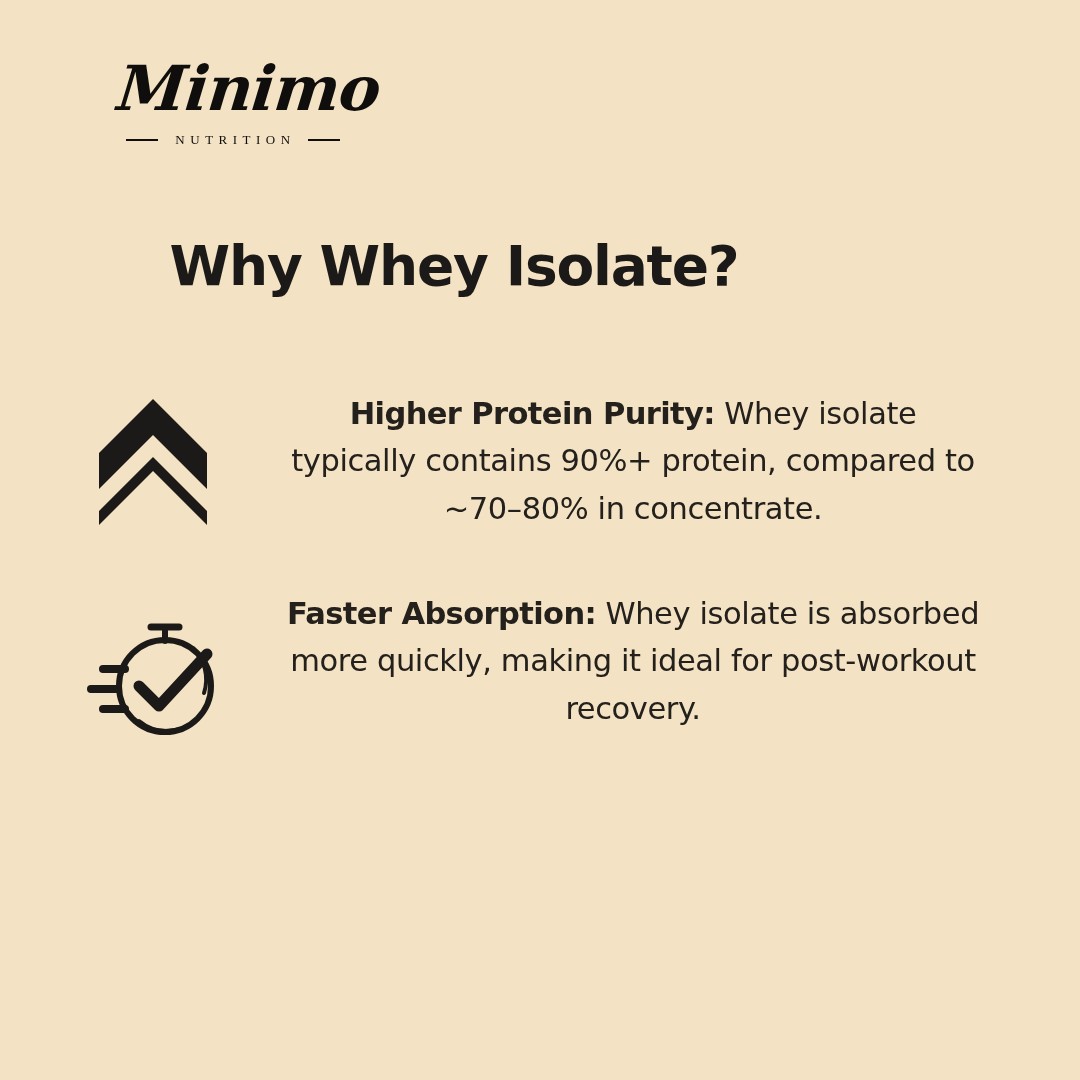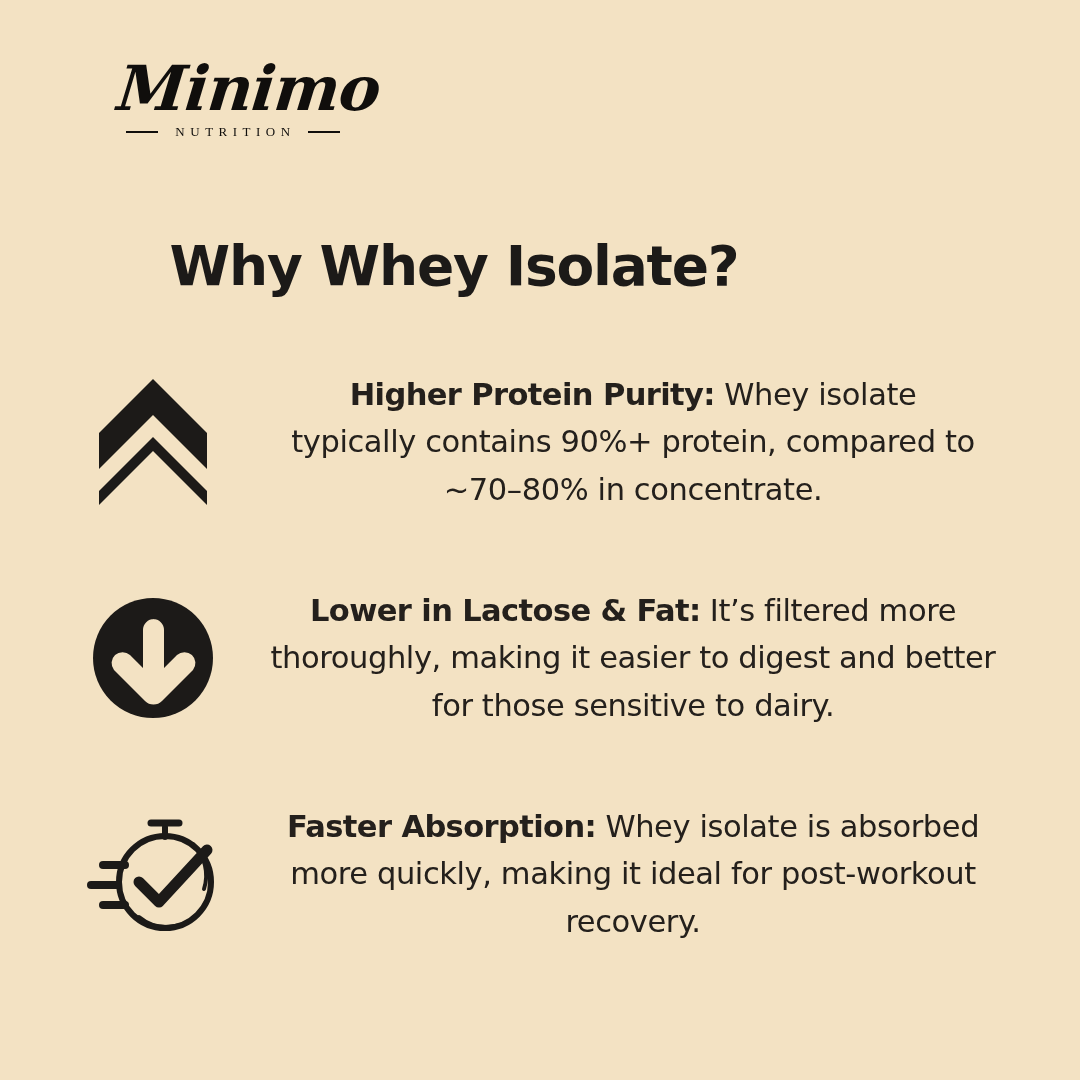--- a/index.html
+++ b/index.html
@@ -40,21 +40,21 @@
     letter-spacing: -1px;
     transform: skewX(-6deg);
     display: block;
     white-space: nowrap;
   }
   .logo-sub-row {
     display: flex;
     align-items: center;
     justify-content: center;
     gap: 12px;
-    margin-top: 4px;
+    margin-top: 12px;
   }
   .logo-rule {
     width: 32px;
     height: 2px;
     background: #100E0C;
     flex: 0 0 auto;
   }
   .logo-sub {
     font-family: "Liberation Serif", serif;
     font-size: 13px;
@@ -81,21 +81,21 @@
 
   
   .benefits {
     position: absolute;
     left: 0;
     top: 352px;
     width: 1080px;
   }
   .benefit-row {
     display: flex;
-    align-items: center;
+    align-items: flex-end;
     width: 1074px;
     box-sizing: border-box;
     padding-left: 78px;
     padding-right: 36px;
     height: 180px;
   }
   .benefit-row + .benefit-row {
     margin-top: 36px;
   }
   .benefit-icon {
@@ -151,42 +151,20 @@
         <svg width="112" height="130" viewBox="0 0 112 130" aria-hidden="true">
           <path d="M56 2 L110 56 L110 92 L56 38 L2 92 L2 56 Z" fill="#1C1A18"></path>
           <path d="M56 60 L110 114 L110 128 L56 74 L2 128 L2 114 Z" fill="#1C1A18"></path>
         </svg>
       </div>
       <div class="benefit-text">
         <span class="lead">Higher Protein Purity:</span><span> Whey isolate typically contains 90%+ protein, compared to ~70–80% in concentrate.</span>
       </div>
     </div>
 
-    <div class="benefit-row row-2">
-      <div class="benefit-icon">
-        <svg width="122" height="122" viewBox="0 0 122 122" aria-hidden="true">
-          <circle cx="61" cy="61" r="60" fill="#1C1A18"></circle>
-          <path d="M61 22
-                   a11 11 0 0 1 11 11
-                   v38
-                   l13 -13
-                   a11 11 0 0 1 16 15
-                   l-31 31
-                   a12 12 0 0 1 -17 0
-                   l-31 -31
-                   a11 11 0 0 1 16 -15
-                   l13 13
-                   v-38
-                   a11 11 0 0 1 11 -11 z" fill="#F3E2C3"></path>
-        </svg>
-      </div>
-      <div class="benefit-text">
-        <span class="lead">Lower in Lactose &amp; Fat:</span><span> It’s filtered more thoroughly, making it easier to digest and better for those sensitive to dairy.</span>
-      </div>
-    </div>
 
     <div class="benefit-row row-3">
       <div class="benefit-icon">
         <svg width="140" height="128" viewBox="0 0 140 128" aria-hidden="true">
           <g fill="none" stroke="#1C1A18" stroke-width="7" stroke-linecap="round">
 
             <circle cx="82" cy="72" r="46" stroke-width="6"></circle>
 
             <path d="M118 101 a44 44 0 0 1 -62 6" stroke-width="4"></path>
             <path d="M110 34 a44 44 0 0 1 11 45" stroke-width="4"></path>

